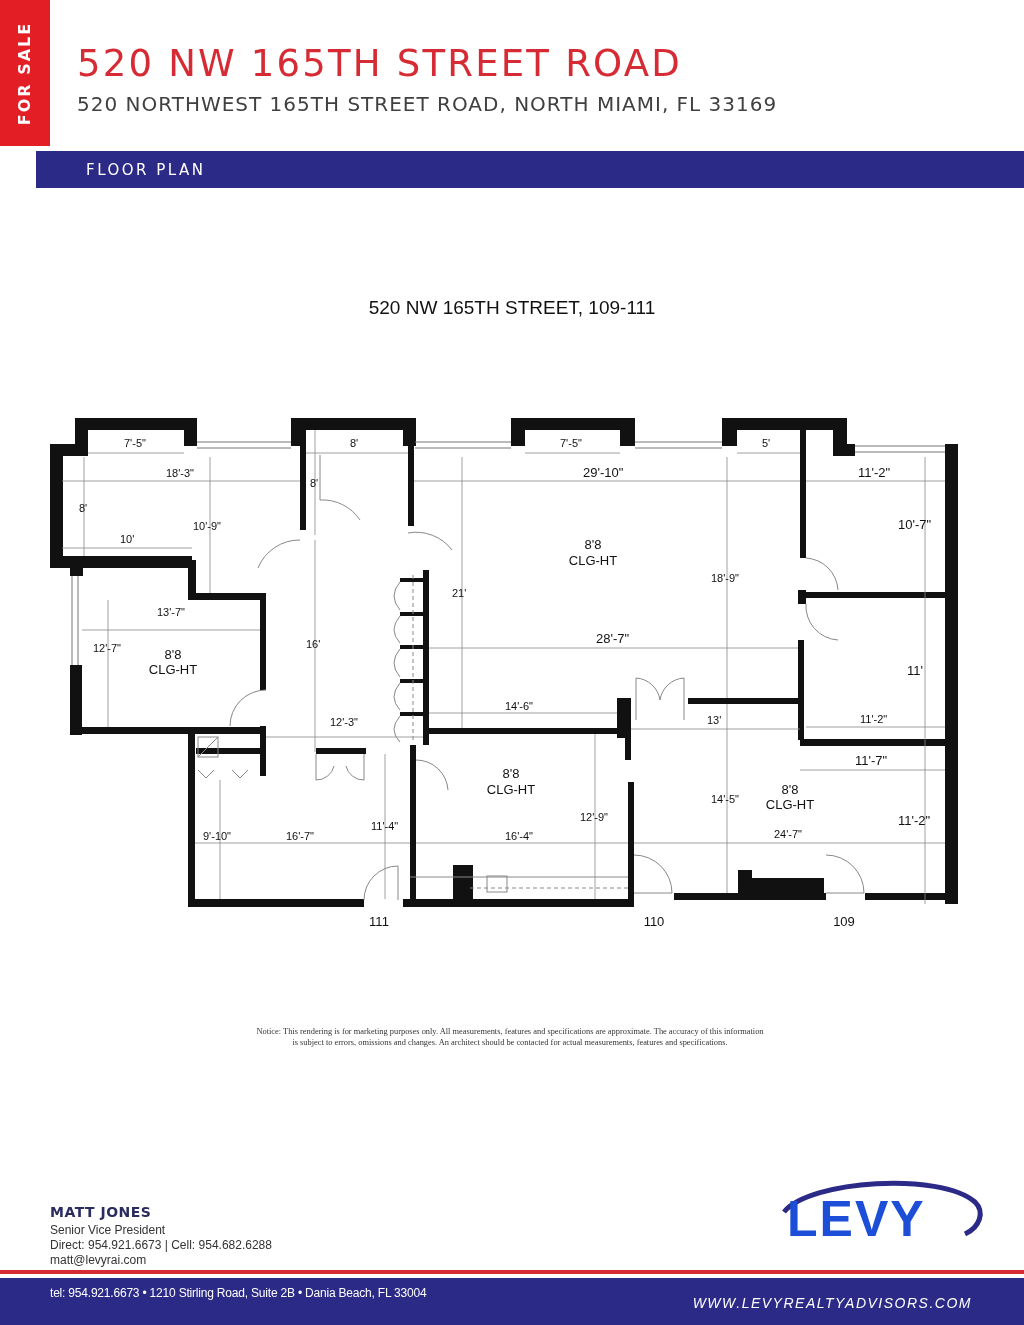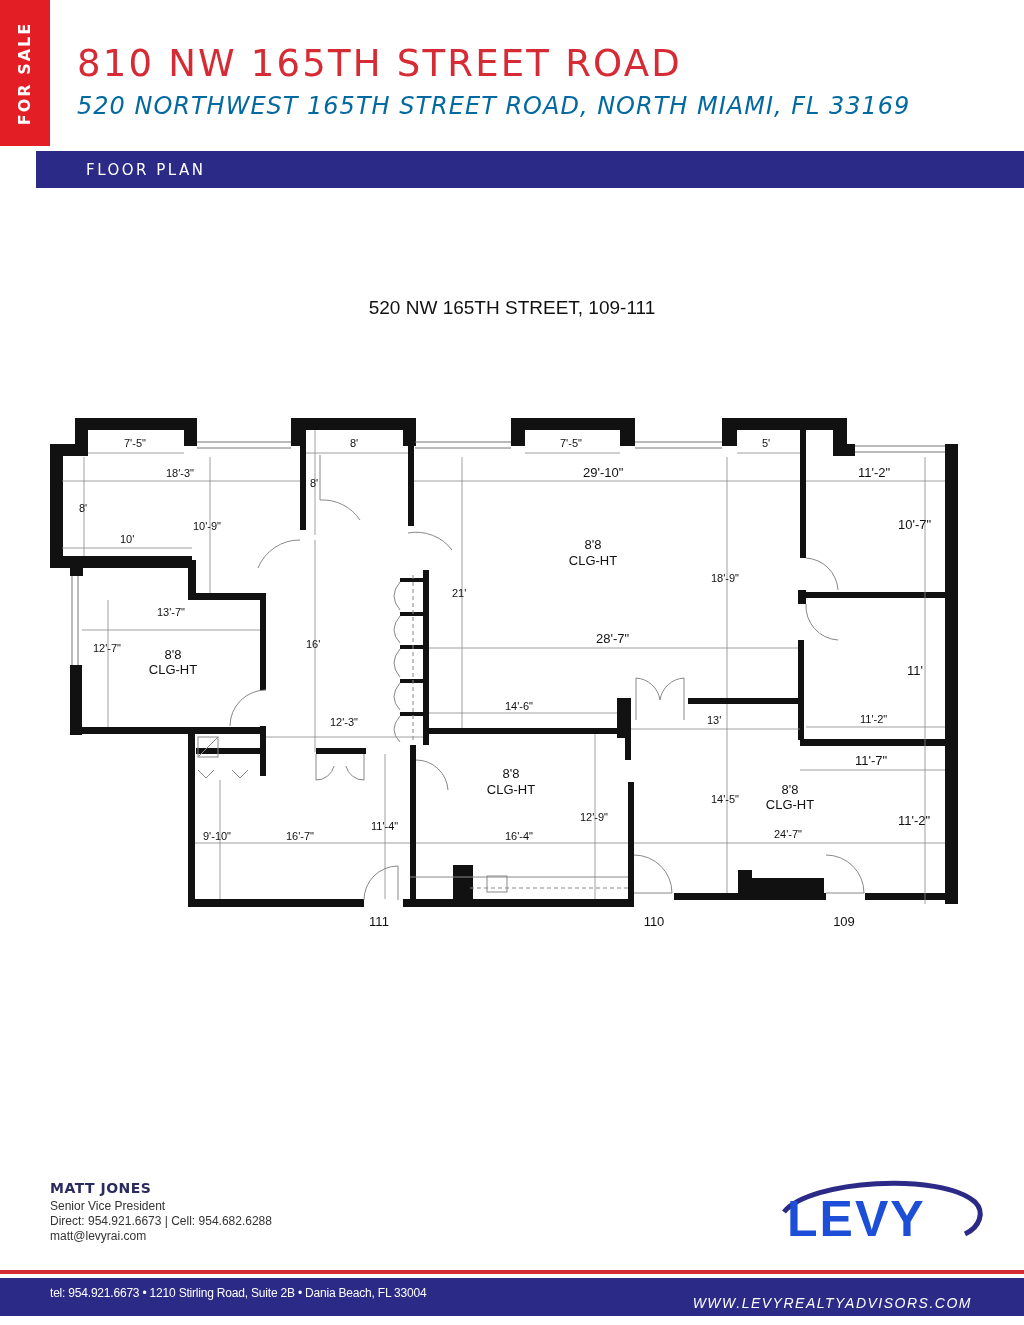--- a/index.html
+++ b/index.html
@@ -15,24 +15,23 @@
     color: #fff; font-weight: bold; font-size: 16px; letter-spacing: 2px;
     transform: rotate(-90deg); white-space: nowrap;
     font-family: "DejaVu Sans", sans-serif;
   }
   .title {
     position: absolute; left: 77px; top: 42px; color: #d62b34;
     font-size: 37px; letter-spacing: 2.2px; font-family: "DejaVu Sans", sans-serif;
     font-weight: normal; white-space: nowrap;
   }
   .subtitle {
-    position: absolute; left: 77px; top: 92px; color: #0369a1;
-    font-size: 24px; letter-spacing: 1px; white-space: nowrap;
+    position: absolute; left: 77px; top: 92px; color: #404040;
+    font-size: 20px; letter-spacing: 1px; white-space: nowrap;
     font-family: "DejaVu Sans", sans-serif;
-    font-style: italic;
   }
   .section-bar {
     position: absolute; left: 0; top: 151px; width: 1024px; height: 37px;
     background: #2b2a86; display: flex; align-items: center; margin-left: 36px;
   }
   .section-bar span {
     color: #fff; font-size: 15px; letter-spacing: 2.5px; margin-left: 50px;
     font-family: "DejaVu Sans", sans-serif;
   }
   .plan-title {
@@ -40,54 +39,54 @@
     font-family: "Liberation Sans", sans-serif; font-size: 19px; line-height: 24px; color: #111;
   }
   .plan-title div { white-space: nowrap; }
   svg.plan { position: absolute; left: 0; top: 0; }
   .notice {
     position: absolute; left: 190px; width: 640px; top: 1026px;
     font-family: "Liberation Serif", serif; font-size: 8.4px; line-height: 11px; color: #333;
     text-align: center;
   }
   .contact { position: absolute; left: 50px; top: 1180px; color: #2a2b5e; }
-  .contact .name { font-weight: bold; font-size: 14px; letter-spacing: 0.5px; margin-bottom: 3px; font-family: "DejaVu Sans", sans-serif; }
+  .contact .name { font-weight: bold; font-size: 14px; letter-spacing: 0.5px; margin-bottom: 3px; font-family: "DejaVu Sans", sans-serif; margin-top: 24px; }
   .contact .line { font-size: 12px; line-height: 15px; color: #333; font-family: "Liberation Sans", sans-serif; }
   .logo { position: absolute; left: 770px; top: 1172px; width: 220px; height: 88px; }
   .logo-text {
     position: absolute; left: 17px; top: 18px; color: #1d4ed8; font-weight: bold;
     font-size: 50px; letter-spacing: 2px; font-family: "Liberation Sans", sans-serif;
   }
   .logo-sub {
     position: absolute; left: 17px; top: 68px; color: #1a1a3a; font-weight: bold;
     font-size: 11px; letter-spacing: 0.8px; font-family: "Liberation Sans", sans-serif; white-space: nowrap; margin-top: 48px;
   }
   .stripe-red { position: absolute; left: 0; top: 1270px; width: 1024px; height: 4px; background: #d62b34; }
   .footer {
-    position: absolute; left: 0; top: 1278px; width: 1024px; height: 38px; background: #2b2a86;
+    position: absolute; left: 0; top: 1278px; width: 1024px; height: 48px; background: #2b2a86;
   }
   .footer .addr {
     position: absolute; left: 50px; top: 8px; color: #fff; font-size: 12px;
     font-family: "Liberation Sans", sans-serif; letter-spacing: -0.2px;
   }
   .footer .web {
     position: absolute; right: 52px; top: 17px; color: #fff; font-size: 14px;
     font-family: "Liberation Sans", sans-serif; font-style: italic; letter-spacing: 1.5px;
   }
   .dim { font-family: "Liberation Sans", sans-serif; font-size: 11px; fill: #111; }
   .room { font-family: "Liberation Sans", sans-serif; font-size: 13px; fill: #111; }
   .unit { font-family: "Liberation Sans", sans-serif; font-size: 13px; fill: #111; }
 </style>
 </head>
 <body>
 
 <div class="for-sale">
   <span>FOR SALE</span>
 </div>
-<div class="title">810 NW 165TH STREET ROAD</div>
+<div class="title">520 NW 165TH STREET ROAD</div>
 <div class="subtitle">520 NORTHWEST 165TH STREET ROAD, NORTH MIAMI, FL 33169</div>
 <div class="section-bar">
   <span>FLOOR PLAN</span>
 </div>
 
 <div class="plan-title">
   <div>520 NW 165TH STREET, 109-111</div>
 </div>
 
 <svg class="plan" width="1024" height="1325">
@@ -277,20 +276,22 @@
   </g>
 
   <g>
     <text class="unit" x="379" y="926" text-anchor="middle">111</text>
     <text class="unit" x="654" y="926" text-anchor="middle">110</text>
     <text class="unit" x="844" y="926" text-anchor="middle">109</text>
   </g>
 </svg>
 
 <div class="notice">
+  <div>Notice: This rendering is for marketing purposes only. All measurements, features and specifications are approximate. The accuracy of this information</div>
+  <div>is subject to errors, omissions and changes. An architect should be contacted for actual measurements, features and specifications.</div>
 </div>
 
 <div class="contact">
   <div class="name">MATT JONES</div>
   <div class="line">Senior Vice President</div>
   <div class="line">Direct: 954.921.6673 | Cell: 954.682.6288</div>
   <div class="line">matt@levyrai.com</div>
 </div>
 
 <div class="logo">

